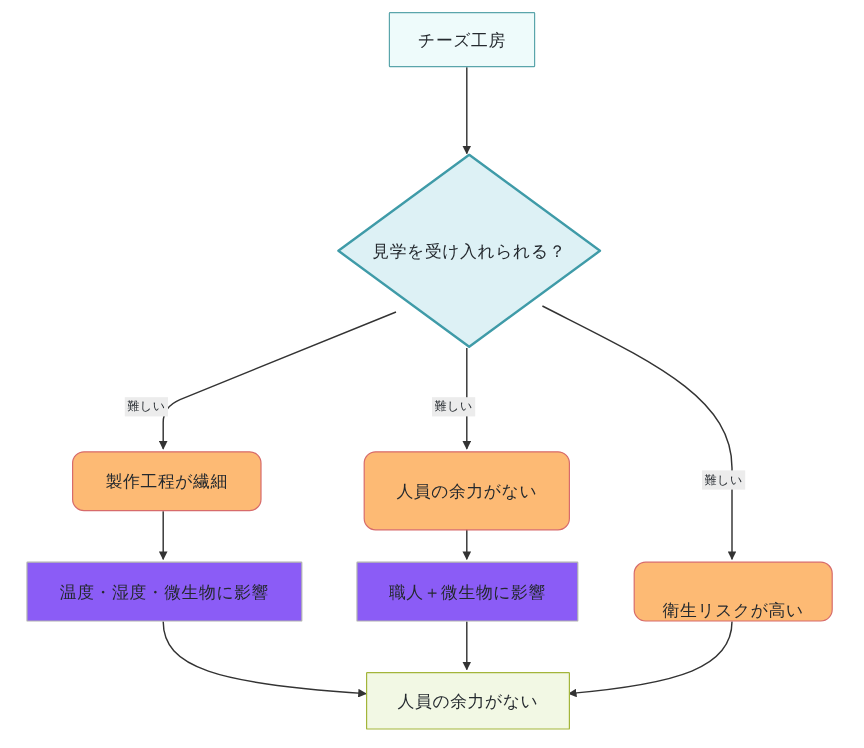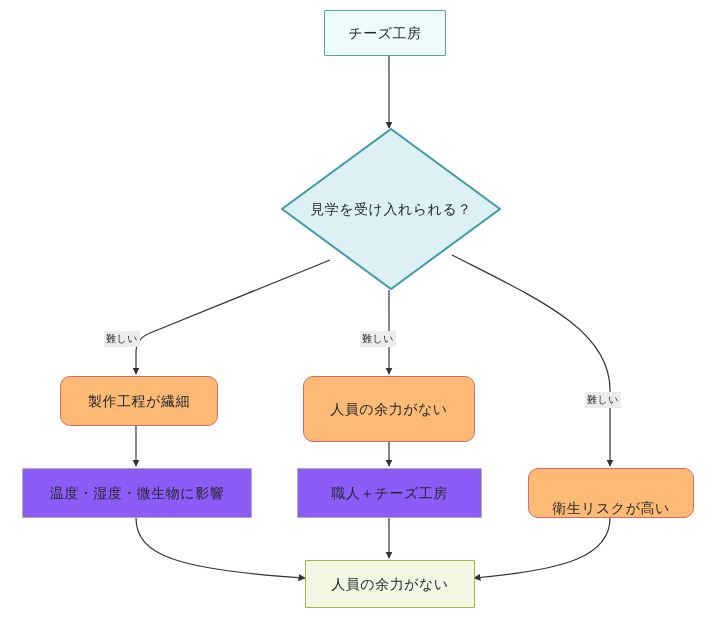--- a/index.html
+++ b/index.html
@@ -139,21 +139,21 @@
 
   <div class="node node-rect node-danger" style="left:528px; top:468px; width:166px; height:50px;align-items:flex-end;">
     <span>衛生リスクが高い</span>
   </div>
 
   <div class="node node-rect node-plain" style="left:22px; top:468px; width:230px; height:50px;">
     <span>温度・湿度・微生物に影響</span>
   </div>
 
   <div class="node node-rect node-plain" style="left:297px; top:468px; width:185px; height:50px;">
-    <span>職人＋チーズ工房</span>
+    <span>職人＋微生物に影響</span>
   </div>
 
   <div class="node node-rect node-result" style="left:305px; top:560px; width:170px; height:48px;">
     <span>人員の余力がない</span>
   </div>
 
   <div class="edge-label" style="left:104px; top:331px;">難しい</div>
 
   <div class="edge-label" style="left:360px; top:331px;">難しい</div>
 

